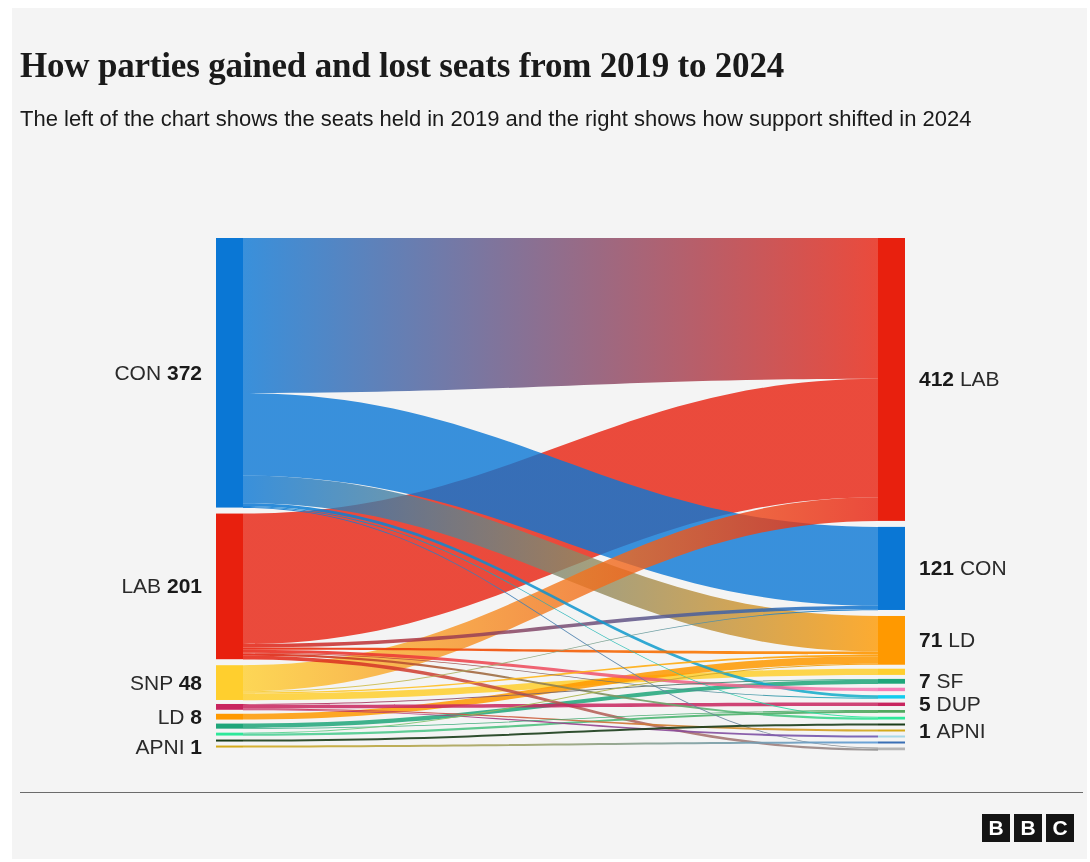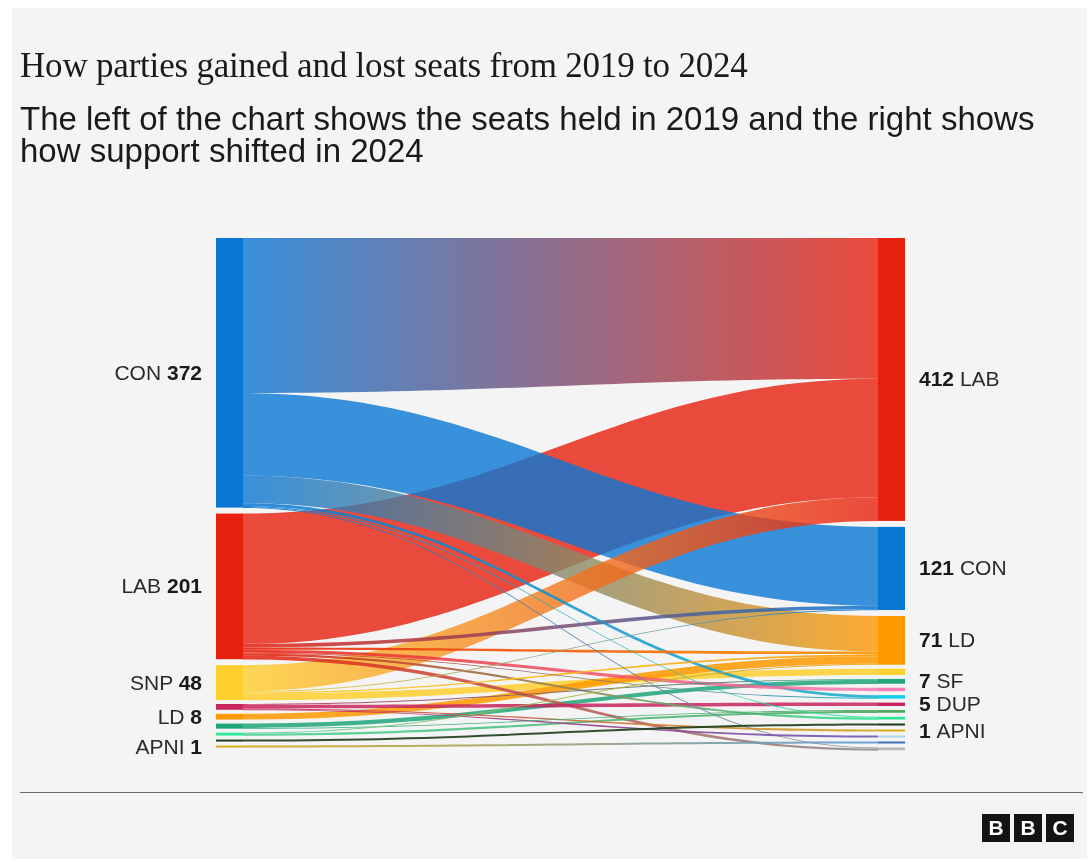--- a/index.html
+++ b/index.html
@@ -23,34 +23,34 @@
     border-top: 8px solid #ffffff;
     border-right: 3px solid #ffffff;
     border-bottom: 3px solid #ffffff;
   }
   .title {
     position: absolute;
     left: 8px;
     top: 38px;
     width: 1060px;
     font-family: "Liberation Serif", serif;
-    font-weight: 400;
+    font-weight: 700;
     font-size: 35px;
     line-height: 40px;
     color: #1a1a1a;
     letter-spacing: -0.2px;
   }
   .subtitle {
     position: absolute;
     left: 8px;
     top: 95px;
     width: 1065px;
     font-family: "Liberation Sans", sans-serif;
     font-weight: 400;
-    font-size: 33px;
+    font-size: 22px;
     line-height: 32px;
     color: #1a1a1a;
   }
   #chart-area {
     position: absolute;
     left: 0px;
     top: 197px;
     width: 1075px;
     height: 560px;
   }

